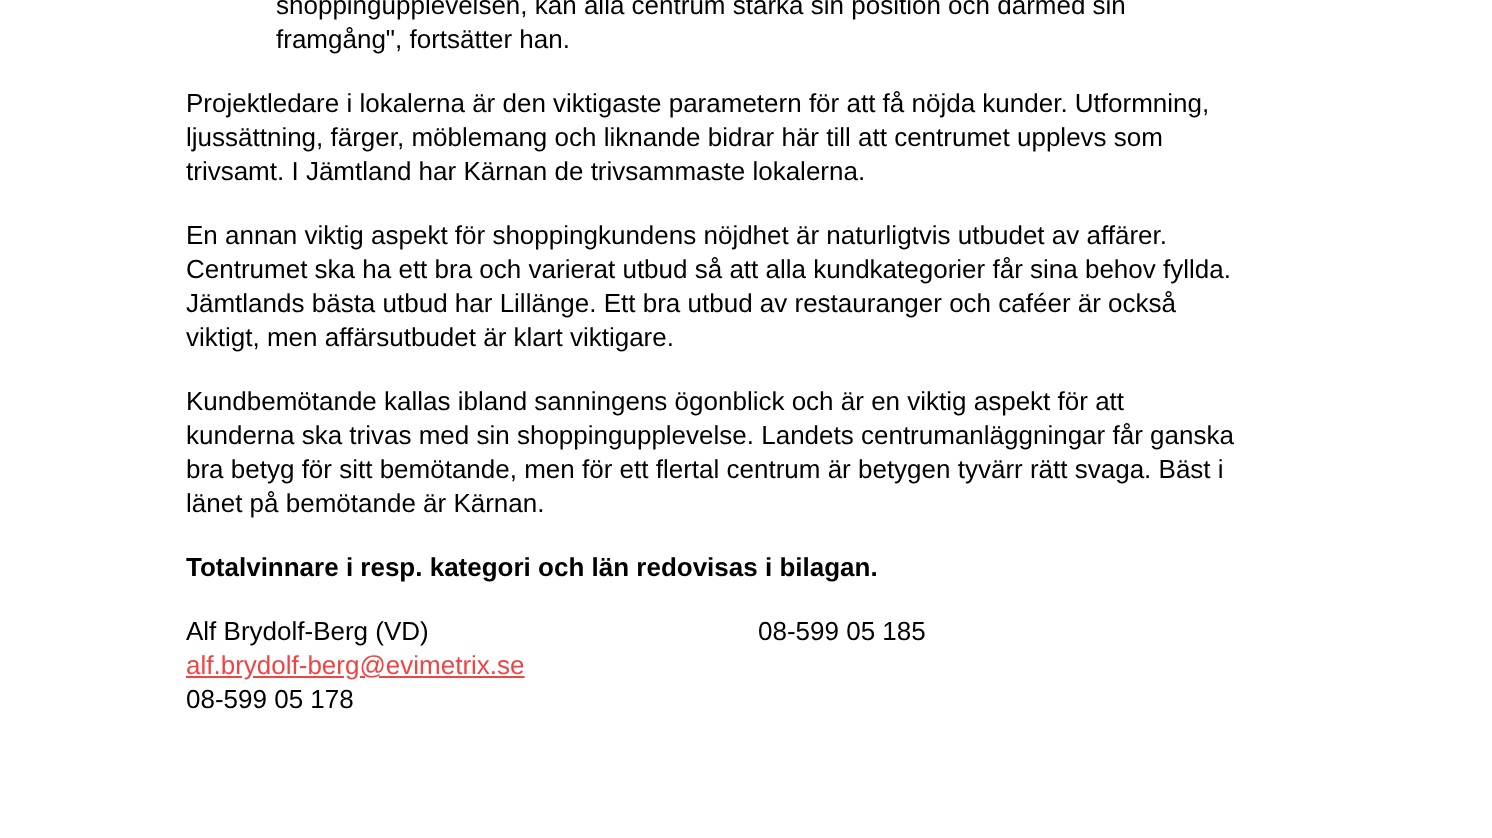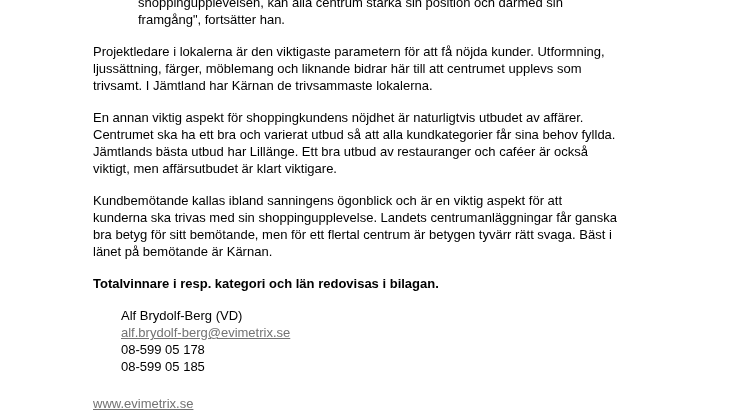--- a/index.html
+++ b/index.html
@@ -33,33 +33,32 @@
     margin-left: 45px;
   }
   .para.bold-note {
     font-weight: bold;
   }
   .para.contact-intro {
     margin-bottom: 0;
   }
   .contact-columns {
     display: flex;
-    flex-direction: column;
-    margin-left: 28px;
+    flex-direction: row;
   }
   .contact-col {
     width: 286px;
     flex: 0 0 auto;
   }
   .contact-col .line {
     display: block;
     height: 17px;
   }
   a.link {
-    color: #737373;
+    color: #ef4444;
     text-decoration: underline;
     cursor: pointer;
   }
   .website-wrap {
     margin-top: 20px;
   }
   a.link.website {
     display: inline-block;
   }
 </style>
@@ -97,17 +96,14 @@
         </span>
         <span class="line">08-599 05 178</span>
       </div>
 
       <div class="contact-col">
         <span class="line">08-599 05 185</span>
       </div>
     </div>
   </div>
 
-  <div class="website-wrap">
-    <a class="link website" href="#">www.evimetrix.se</a>
-  </div>
 
 </div>
 
 </body></html>

